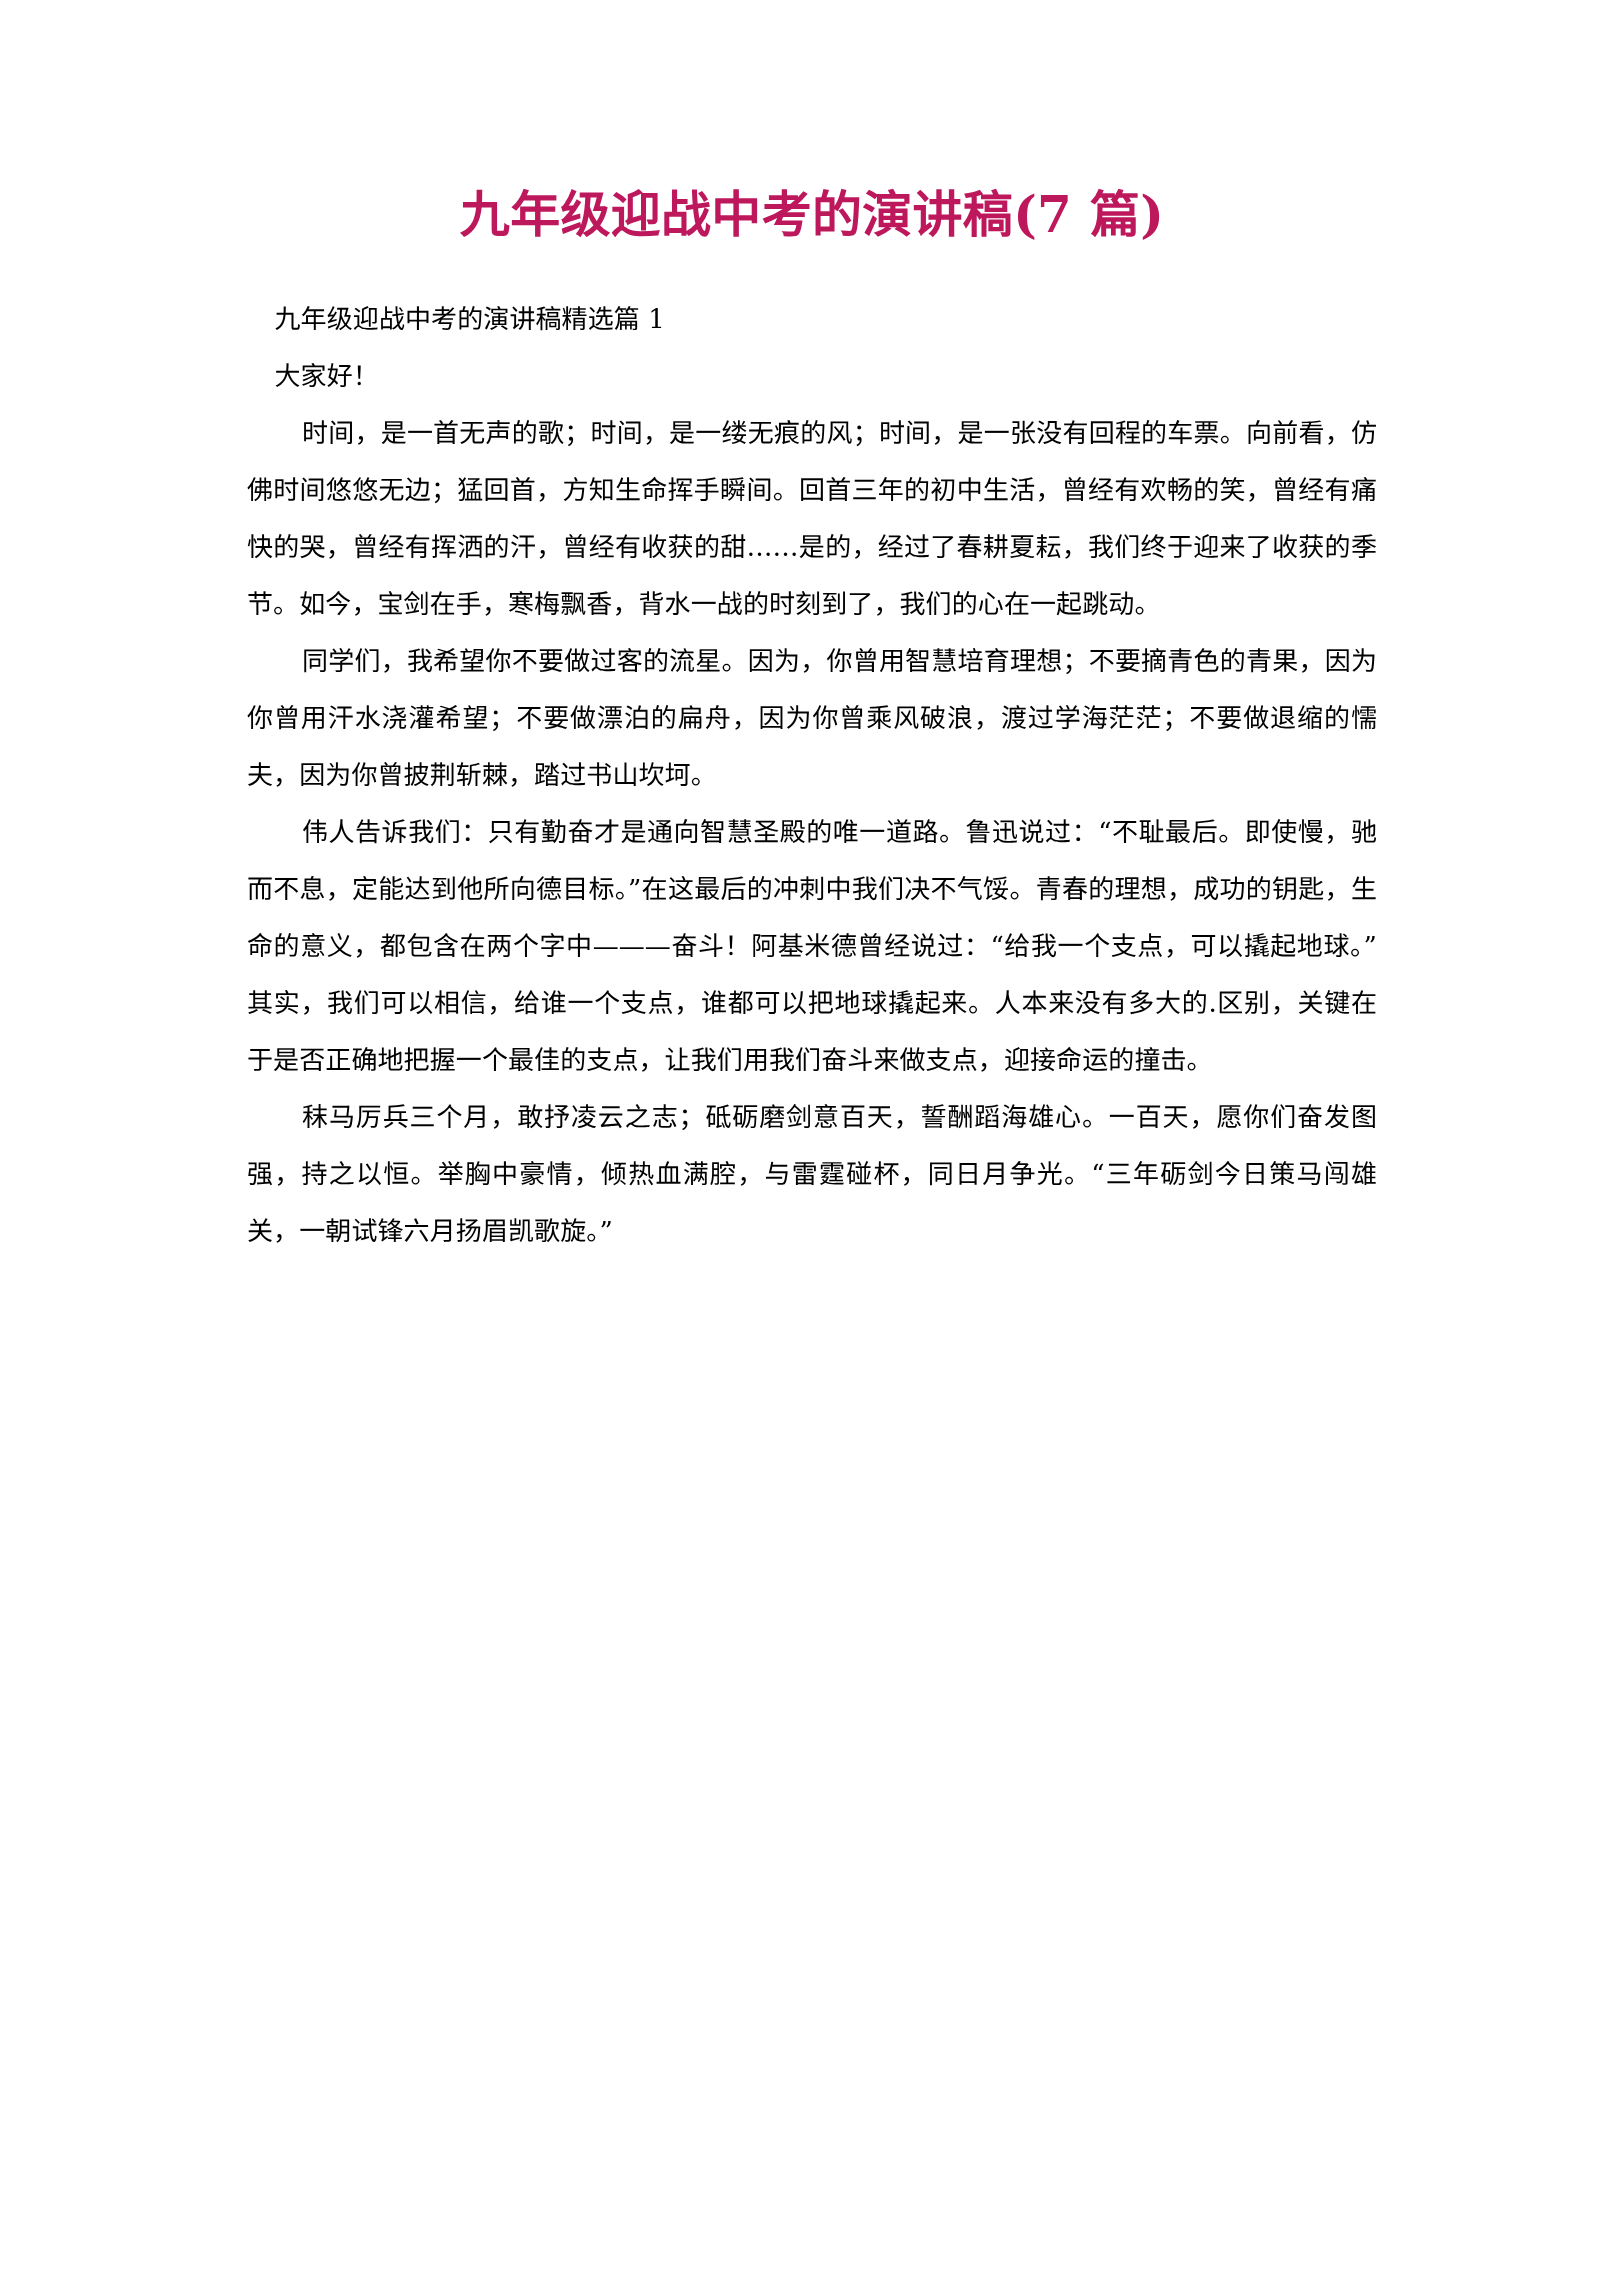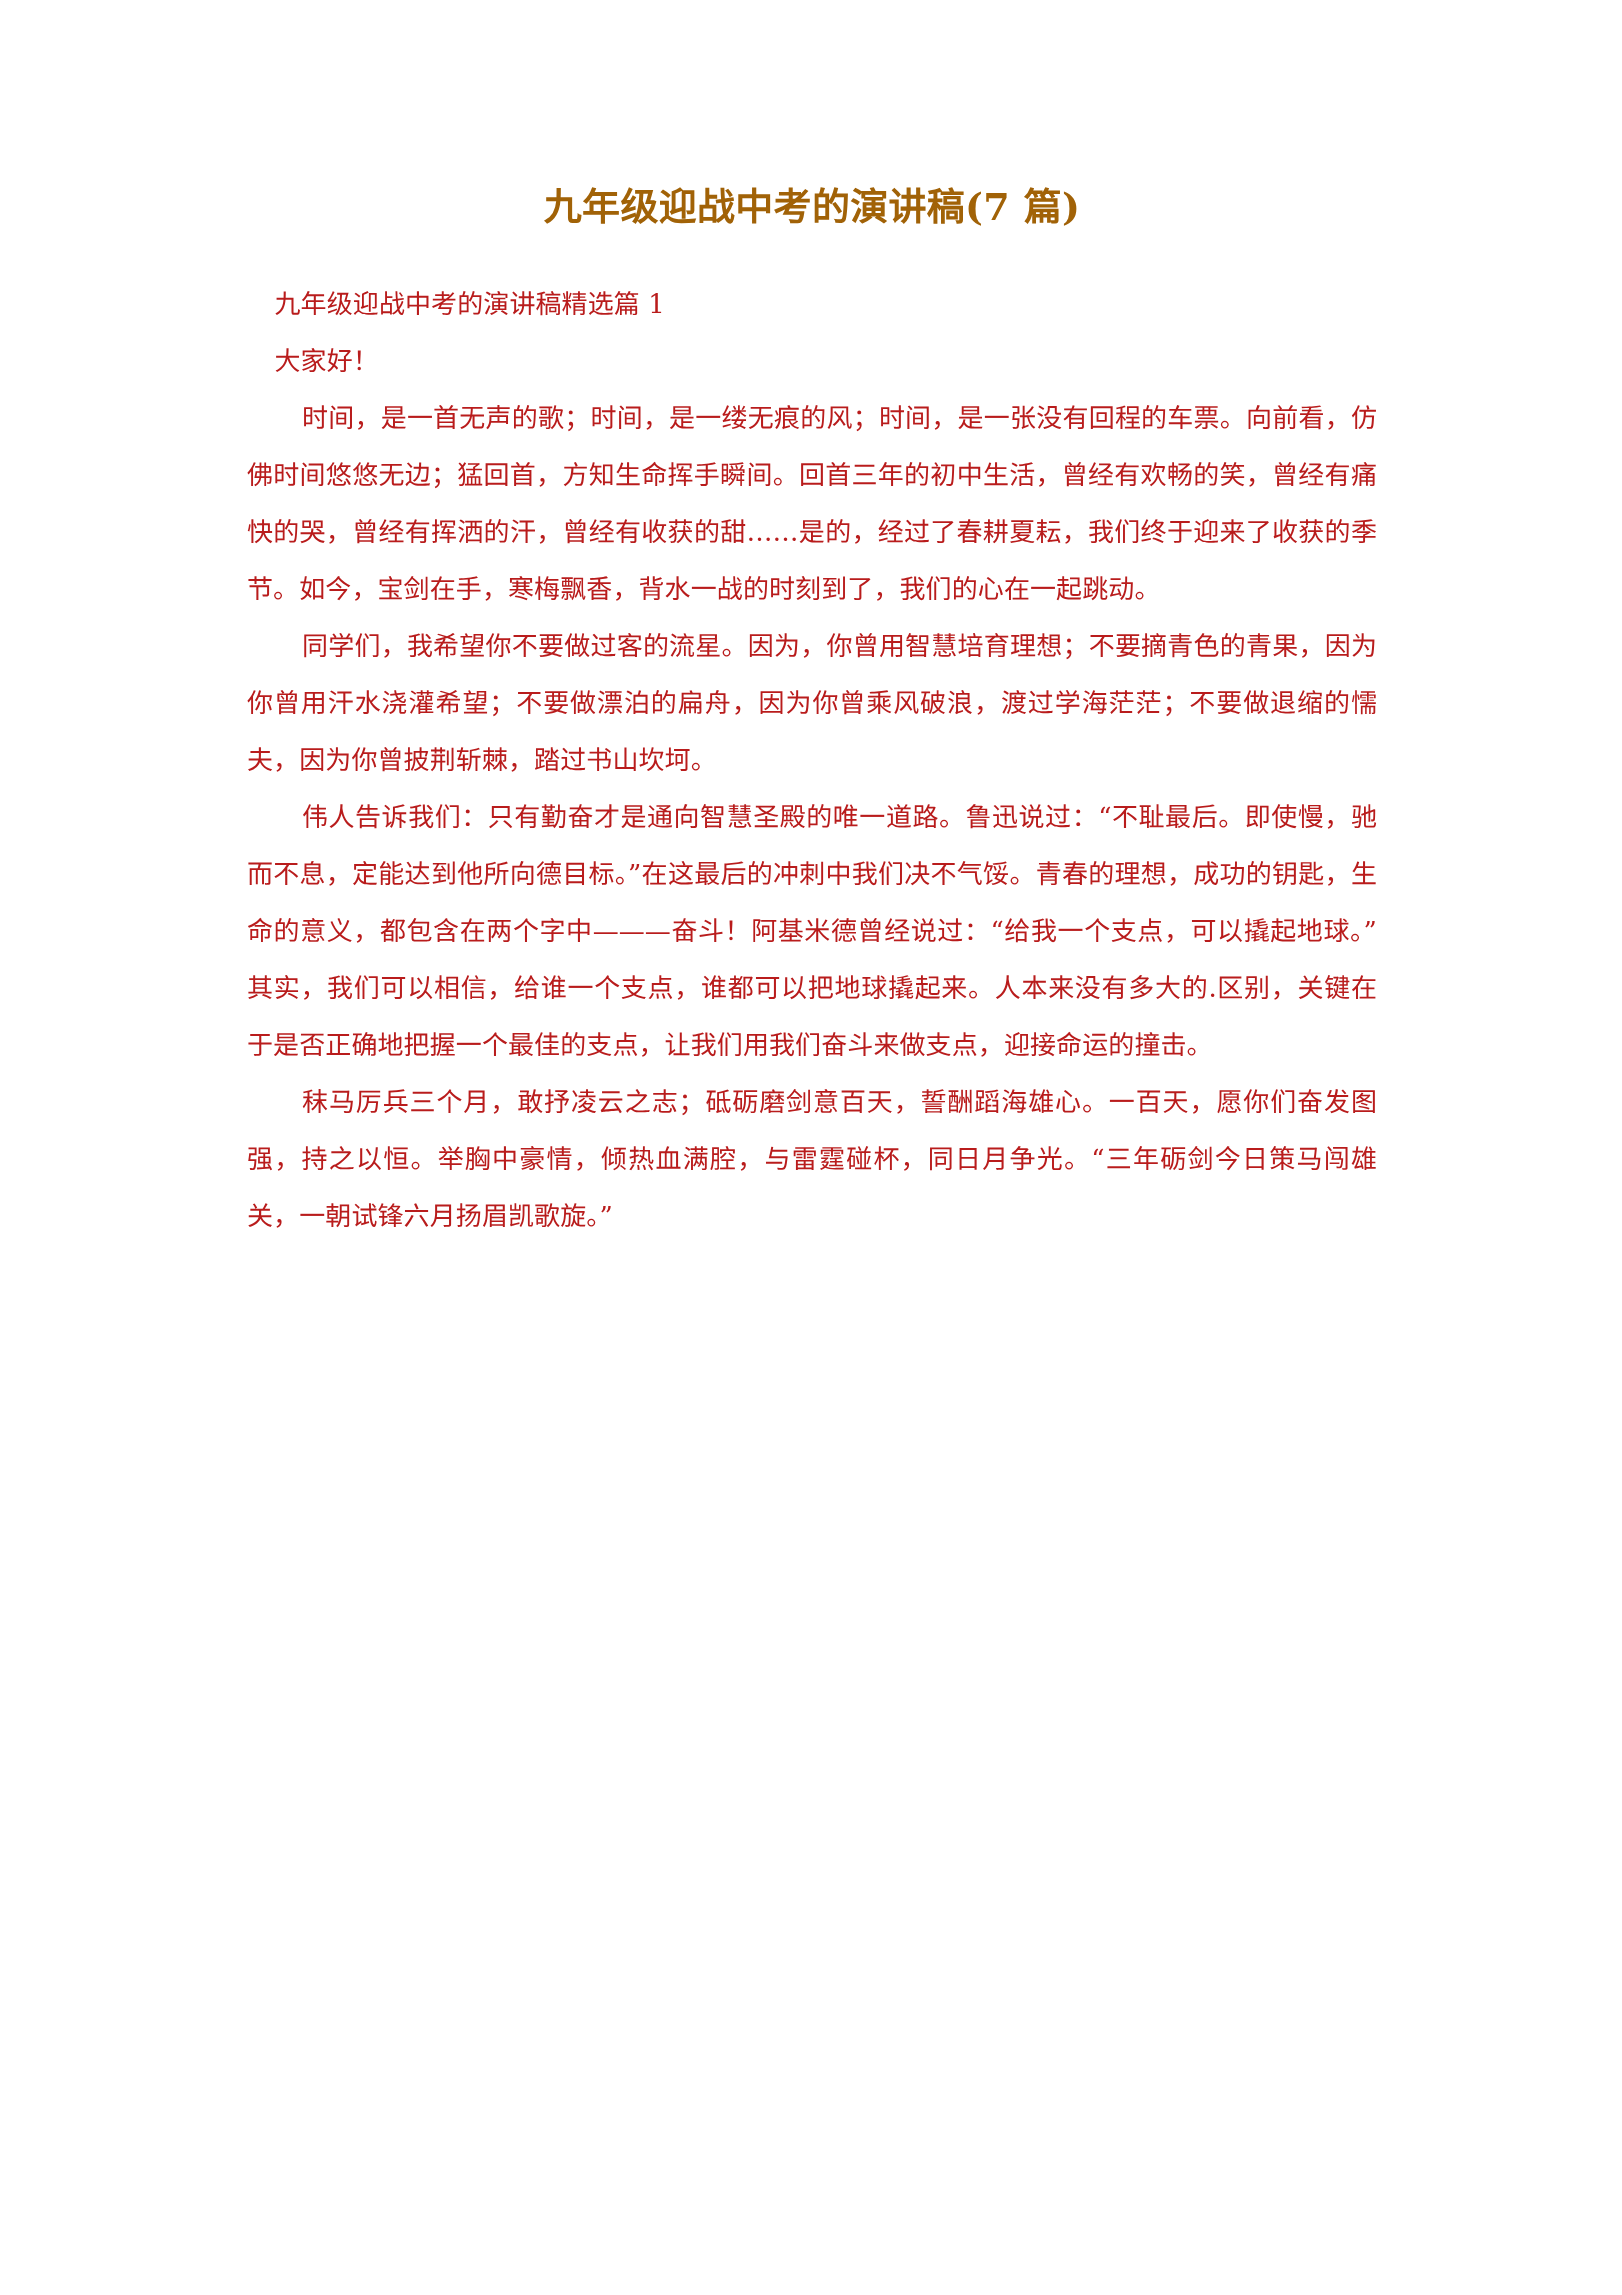--- a/index.html
+++ b/index.html
@@ -24,40 +24,40 @@
   .content {
     position: absolute;
     left: 247px;
     top: 0;
     width: 1130px;
   }
 
   .doc-title {
     font-family: "DejaVu Serif", "Liberation Serif", serif;
     font-weight: bold;
-    font-size: 38px;
+    font-size: 50px;
     line-height: 1.22;
     text-align: center;
     letter-spacing: 0.3px;
     margin: 0;
     padding-top: 184px;
     padding-bottom: 0;
-    color: #a16207;
+    color: #be185d;
     white-space: nowrap;
   }
 
   .body-block {
     margin-top: 46px;
   }
 
   .para {
     font-family: "DejaVu Serif", "Liberation Serif", serif;
     font-size: 26px;
     line-height: 57px;
-    color: #b91c1c;
+    color: #000000;
     margin: 0;
     text-align: justify;
     text-justify: inter-character;
     letter-spacing: 0.1px;
     word-break: break-all;
   }
 
   .para.indent {
     text-indent: 55px;
   }

